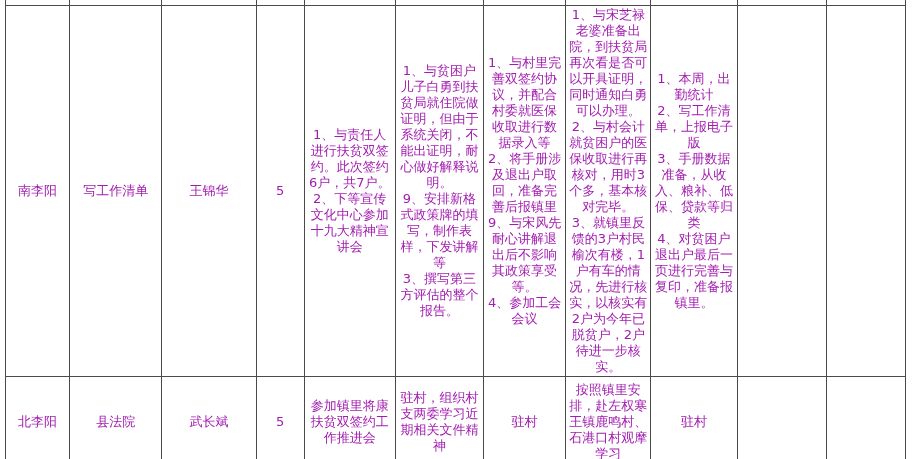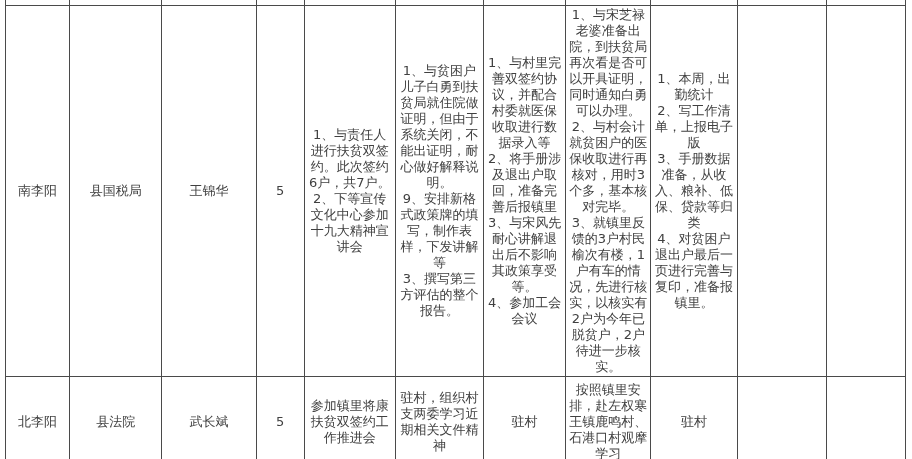--- a/index.html
+++ b/index.html
@@ -24,21 +24,21 @@
     border-collapse: collapse;
     table-layout: fixed;
     width: 901px;
   }
   table.report td {
     border: 1px solid #4a4a4a;
     text-align: center;
     vertical-align: middle;
     font-size: 13px;
     line-height: 16px;
-    color: #404040;
+    color: #a21caf;
     padding: 1px 2px;
     box-sizing: border-box;
     white-space: pre-line;
     overflow: hidden;
     word-break: break-all;
   }
   
   tr.stub-row td {
     border-top: none;
     height: 5px;
@@ -79,31 +79,31 @@
         <td></td>
         <td></td>
         <td></td>
         <td></td>
         <td></td>
         <td></td>
         <td></td>
       </tr>
       <tr class="row-main">
         <td>南李阳</td>
-        <td>县国税局</td>
+        <td>写工作清单</td>
         <td>王锦华</td>
         <td>5</td>
         <td>1、与责任人进行扶贫双签约。此次签约6户，共7户。
 2、下等宣传文化中心参加十九大精神宣讲会</td>
         <td>1、与贫困户儿子白勇到扶贫局就住院做证明，但由于系统关闭，不能出证明，耐心做好解释说明。
 9、安排新格式政策牌的填写，制作表样，下发讲解等
 3、撰写第三方评估的整个报告。</td>
         <td>1、与村里完善双签约协议，并配合村委就医保收取进行数据录入等
 2、将手册涉及退出户取回，准备完善后报镇里
-3、与宋风先耐心讲解退出后不影响其政策享受等。
+9、与宋风先耐心讲解退出后不影响其政策享受等。
 4、参加工会会议</td>
         <td>1、与宋芝禄老婆准备出院，到扶贫局再次看是否可以开具证明，同时通知白勇可以办理。
 2、与村会计就贫困户的医保收取进行再核对，用时3个多，基本核对完毕。
 3、就镇里反馈的3户村民榆次有楼，1户有车的情况，先进行核实，以核实有2户为今年已脱贫户，2户待进一步核实。</td>
         <td>1、本周，出勤统计
 2、写工作清单，上报电子版
 3、手册数据准备，从收入、粮补、低保、贷款等归类
 4、对贫困户退出户最后一页进行完善与复印，准备报镇里。</td>
         <td></td>
         <td></td>

